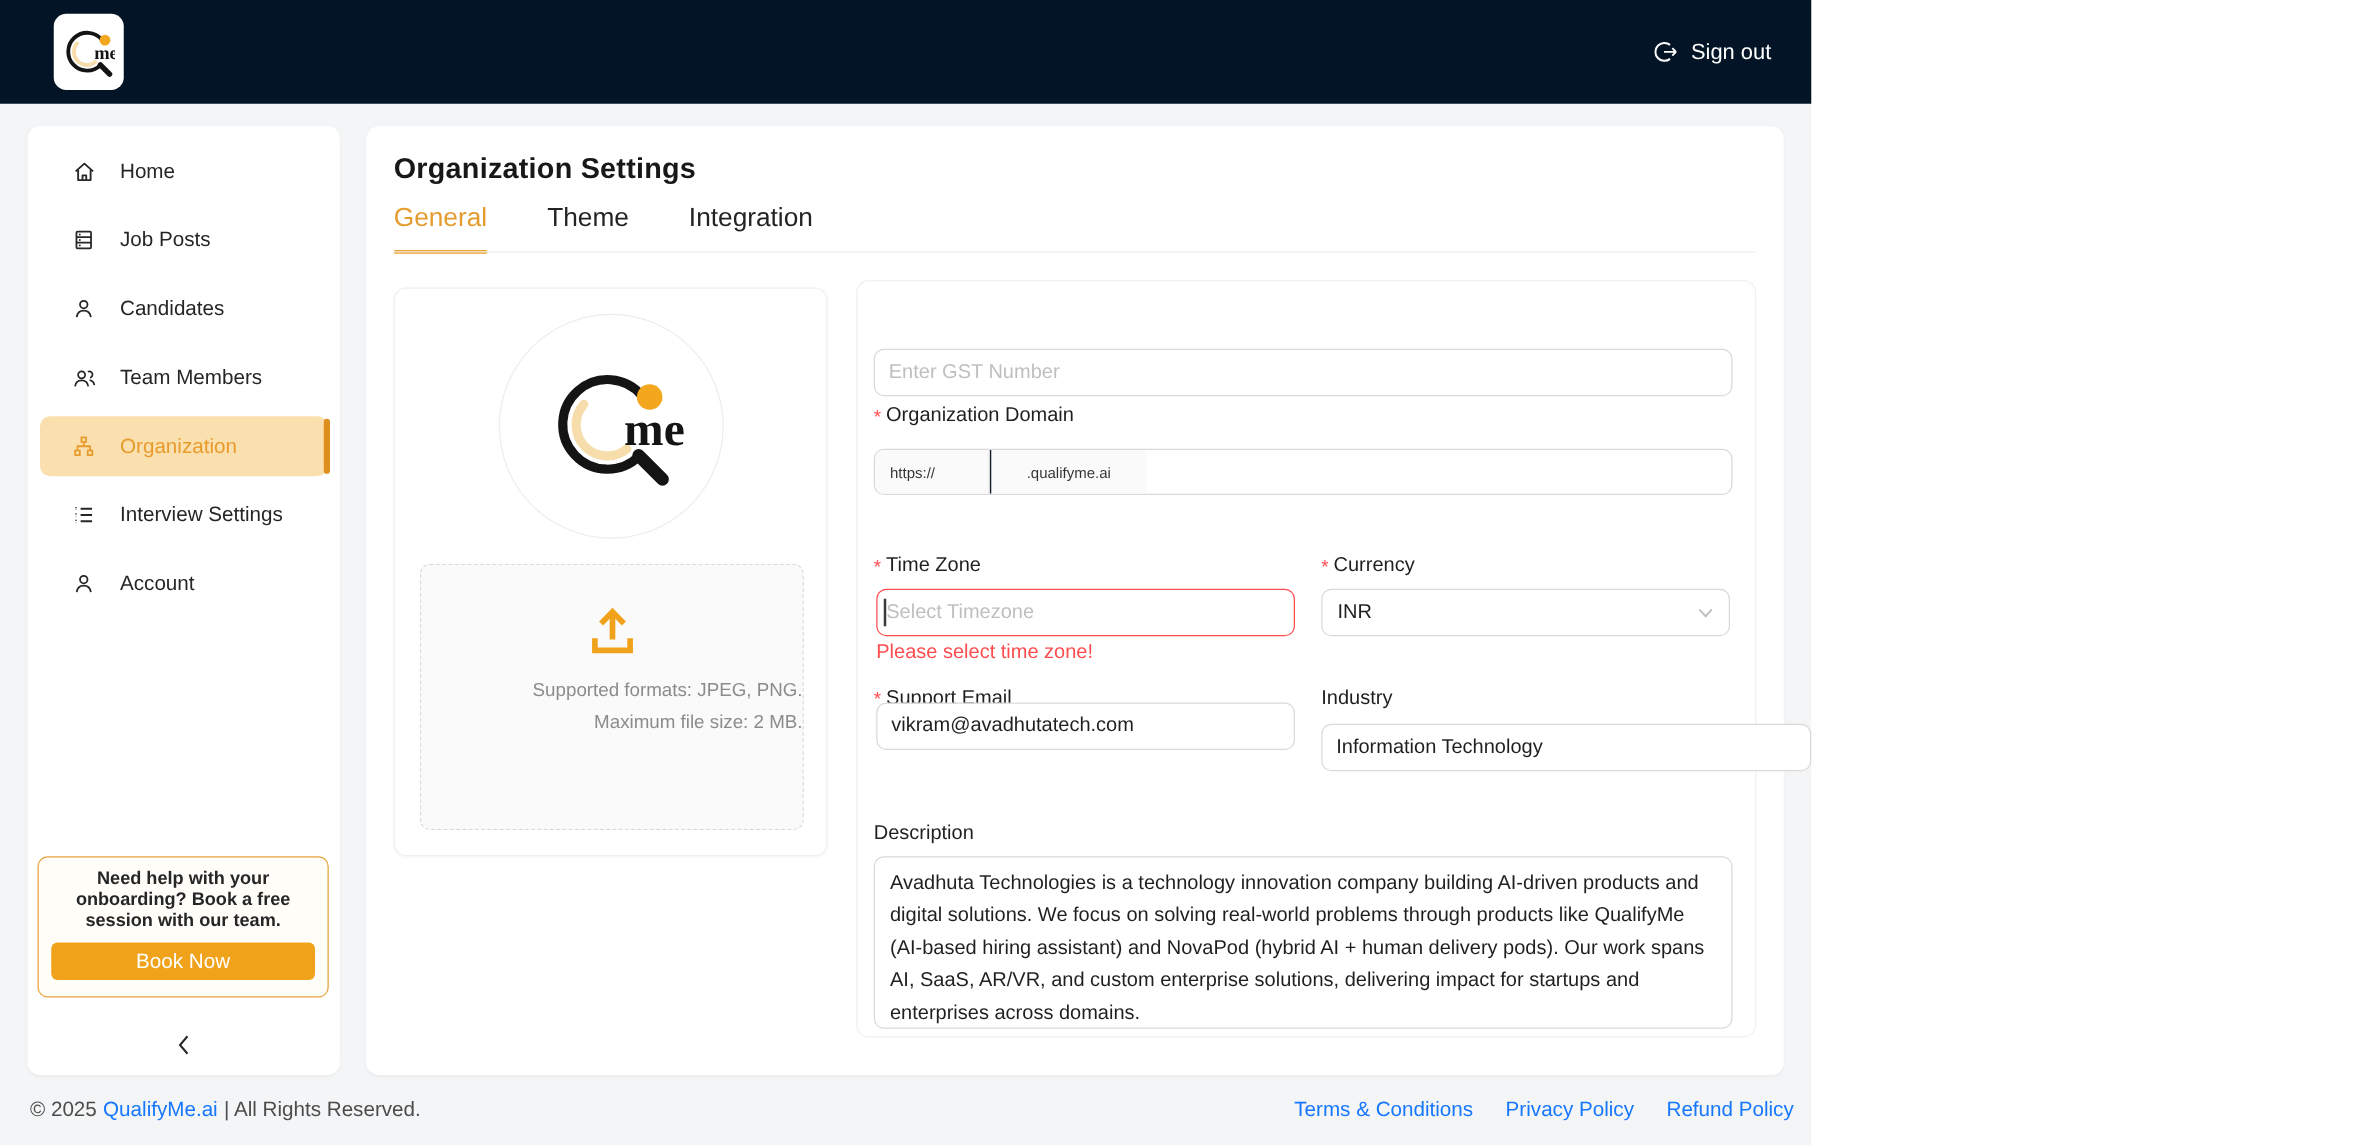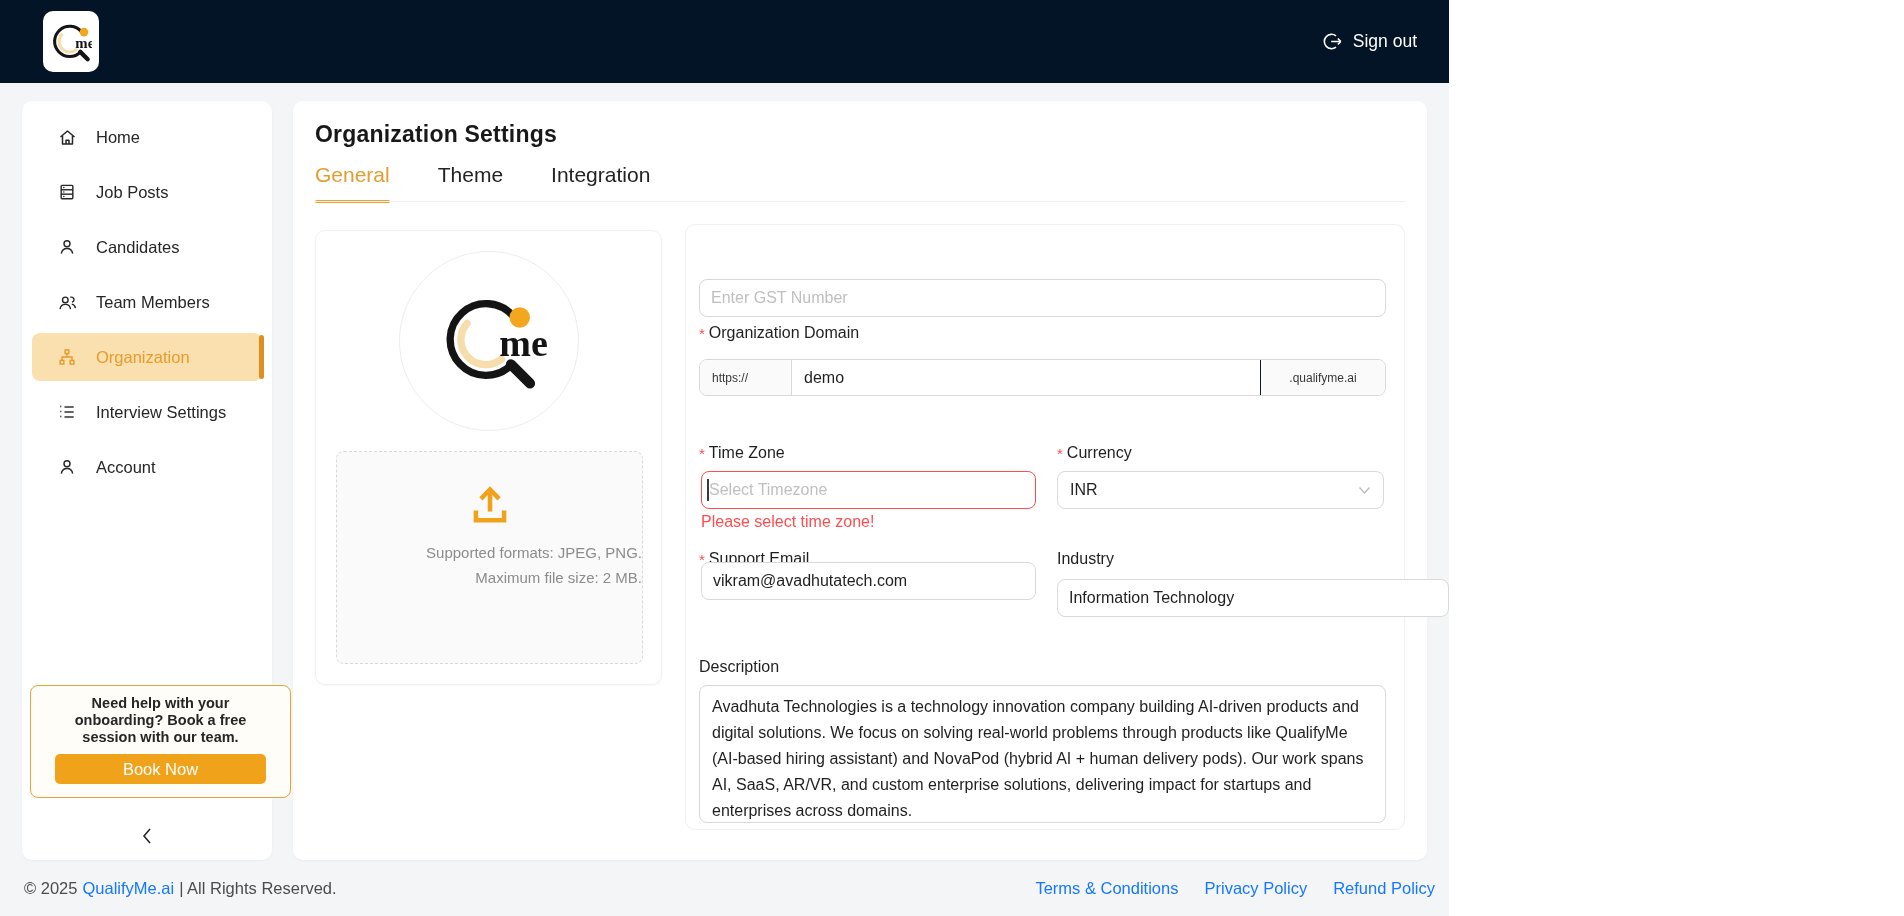--- a/index.html
+++ b/index.html
@@ -13,21 +13,21 @@
 
   
   #sidebar { position:absolute; left:22px; top:101px; width:250px; height:759px; background:#ffffff; border-radius:10px; box-shadow:0 1px 3px rgba(0,0,0,.04); }
   .side-nav { position:absolute; top:12px; left:0; right:0; }
   .side-item { position:relative; display:flex; align-items:center; gap:18px; height:48px; margin:0 10px 7px 10px; padding-left:24px; border-radius:8px; color:#262626; font-size:16.5px; cursor:pointer; }
   .side-item .sicon { width:22px; height:22px; display:flex; align-items:center; justify-content:center; color:#262626; }
   .side-item.active { background:#fbe0af; color:#e89b2d; }
   .side-item.active .sicon { color:#e89b2d; }
   .active-bar { position:absolute; right:-2px; top:2px; bottom:2px; width:5px; background:#de8f1f; border-radius:4px; }
 
-  .help-box { position:absolute; left:8px; top:584px; width:261px; height:113px; background:#fffdf8; border:1px solid #e7a33b; border-radius:8px; padding:9px 10px 0 10px; text-align:center; }
+  .help-box { position:absolute; left:8px; top:584px; width:233px; height:113px; background:#fffdf8; border:1px solid #e7a33b; border-radius:8px; padding:9px 10px 0 10px; text-align:center; }
   .help-text { font-size:14.5px; font-weight:700; color:#262626; line-height:17px; }
   .book-btn { display:block; width:211px; height:30px; margin:8px auto 0 auto; background:#f0a31a; color:#ffffff; font-size:16.5px; border:none; border-radius:5px; cursor:pointer; font-family:"Liberation Sans", sans-serif; }
   .collapse { position:absolute; left:0; right:0; top:724px; display:flex; justify-content:center; cursor:pointer; color:#262626; }
 
   
   #main { position:absolute; left:293px; top:101px; width:1134px; height:759px; background:#ffffff; border-radius:10px; box-shadow:0 1px 3px rgba(0,0,0,.04); }
   .page-title { position:absolute; left:22px; top:20px; font-size:23px; font-weight:700; color:#181818; letter-spacing:.2px; }
   .tabs { position:absolute; left:22px; top:62px; display:flex; gap:48px; font-size:21px; color:#232323; }
   .tab { padding-bottom:16px; cursor:pointer; position:relative; }
   .tab.active { color:#e49c2f; }
@@ -240,21 +240,20 @@
     <div class="form-panel">
 
       <input class="inp gst" placeholder="Enter GST Number" style="">
 
       <div class="flabel lbl-domain">
         <span class="req">*</span>
         <span>Organization Domain</span>
       </div>
       <div class="domain-group">
         <span class="addon pre">https://</span>
-        <span class="domain-val">demo</span>
         <span class="addon suf">.qualifyme.ai</span>
       </div>
 
       <div class="flabel lbl-tz">
         <span class="req">*</span>
         <span>Time Zone</span>
       </div>
       <div class="tz-wrap">
         <input class="inp tz-input" placeholder="Select Timezone" style="">
         <span class="tz-caret"></span>

